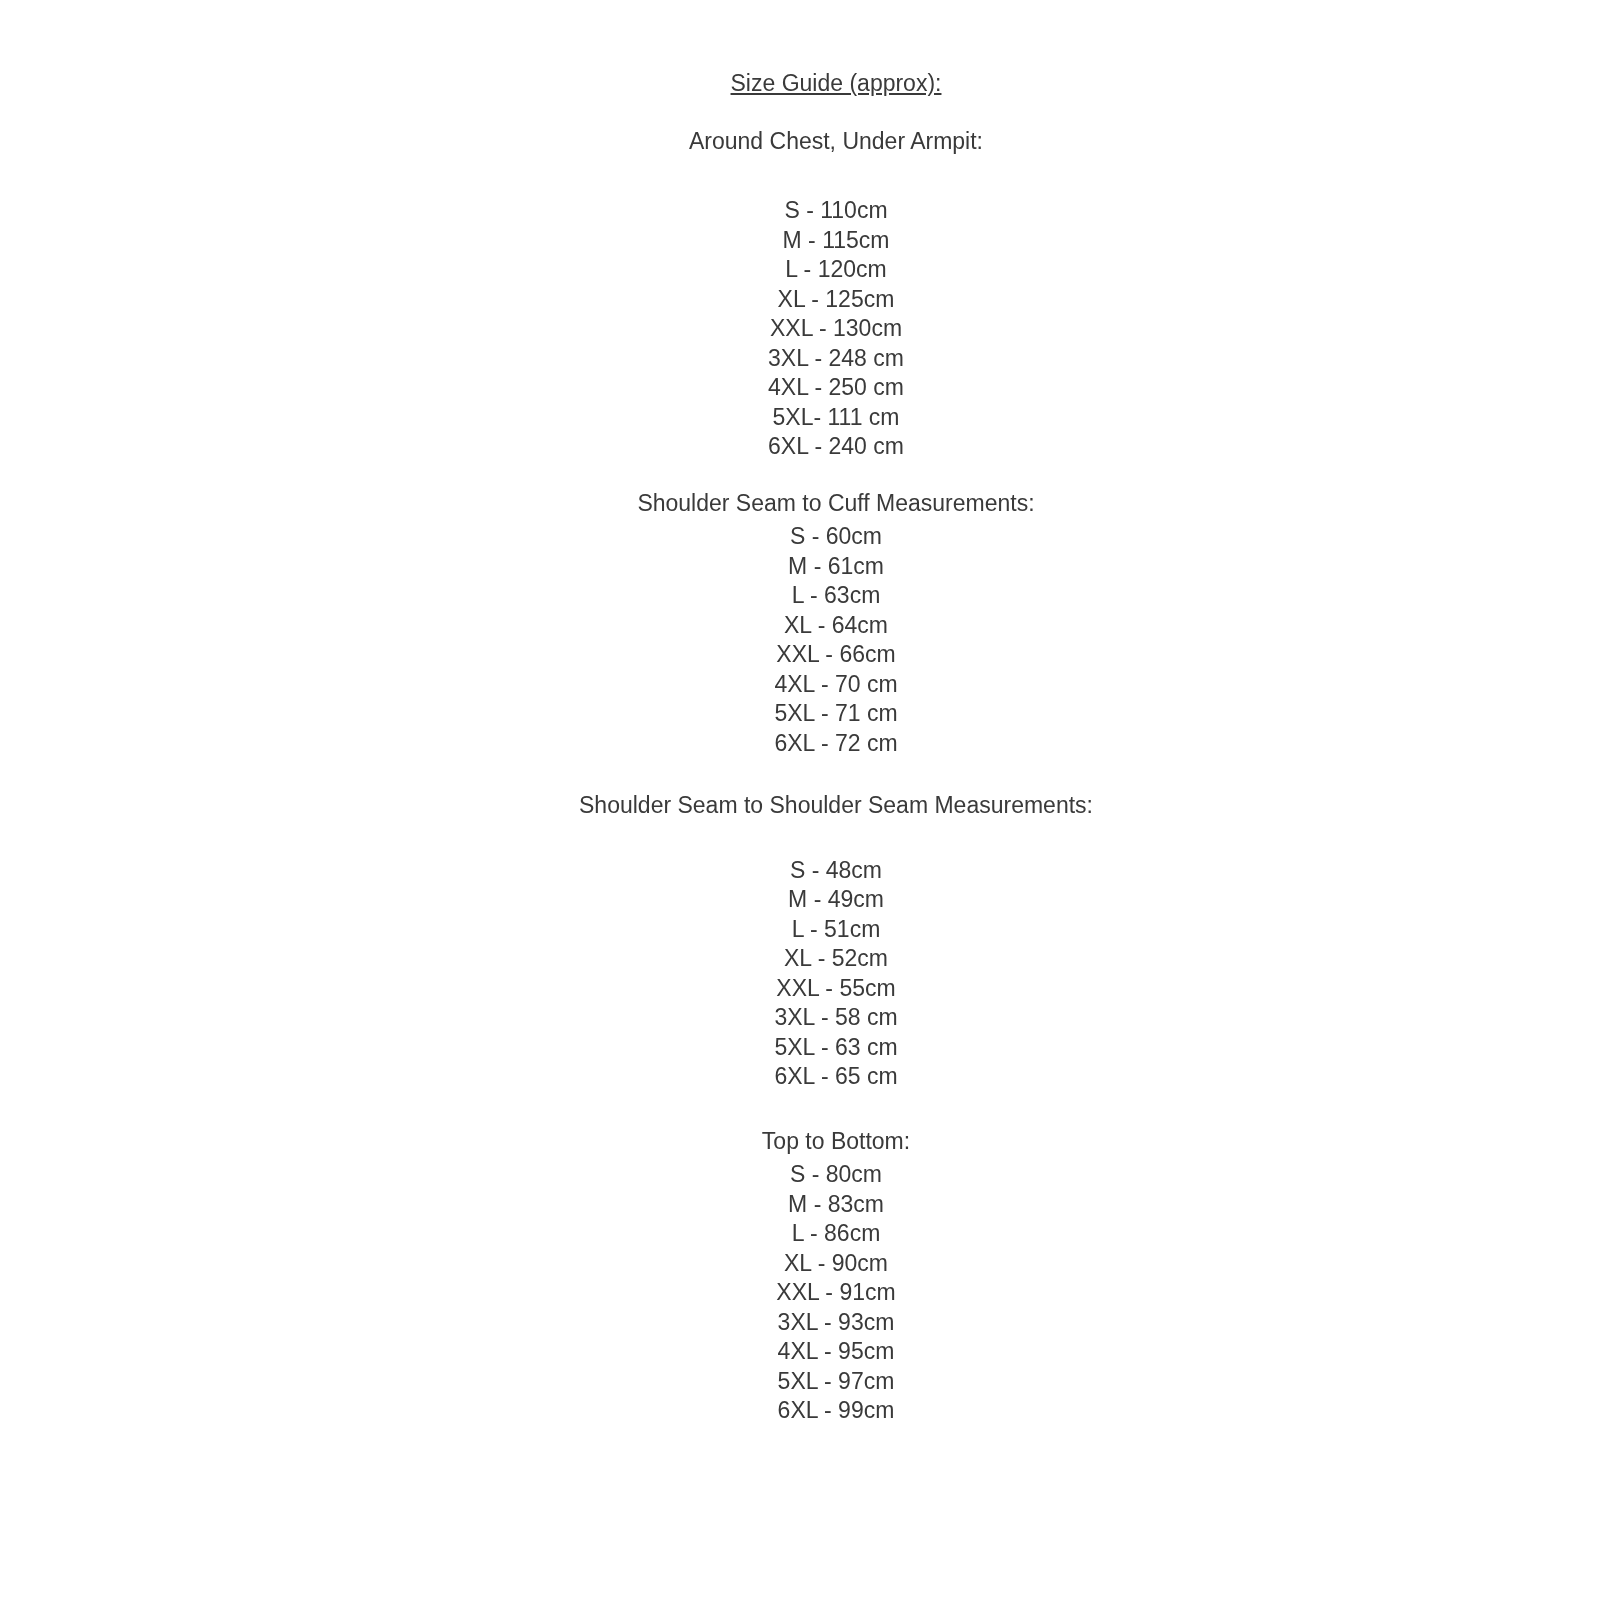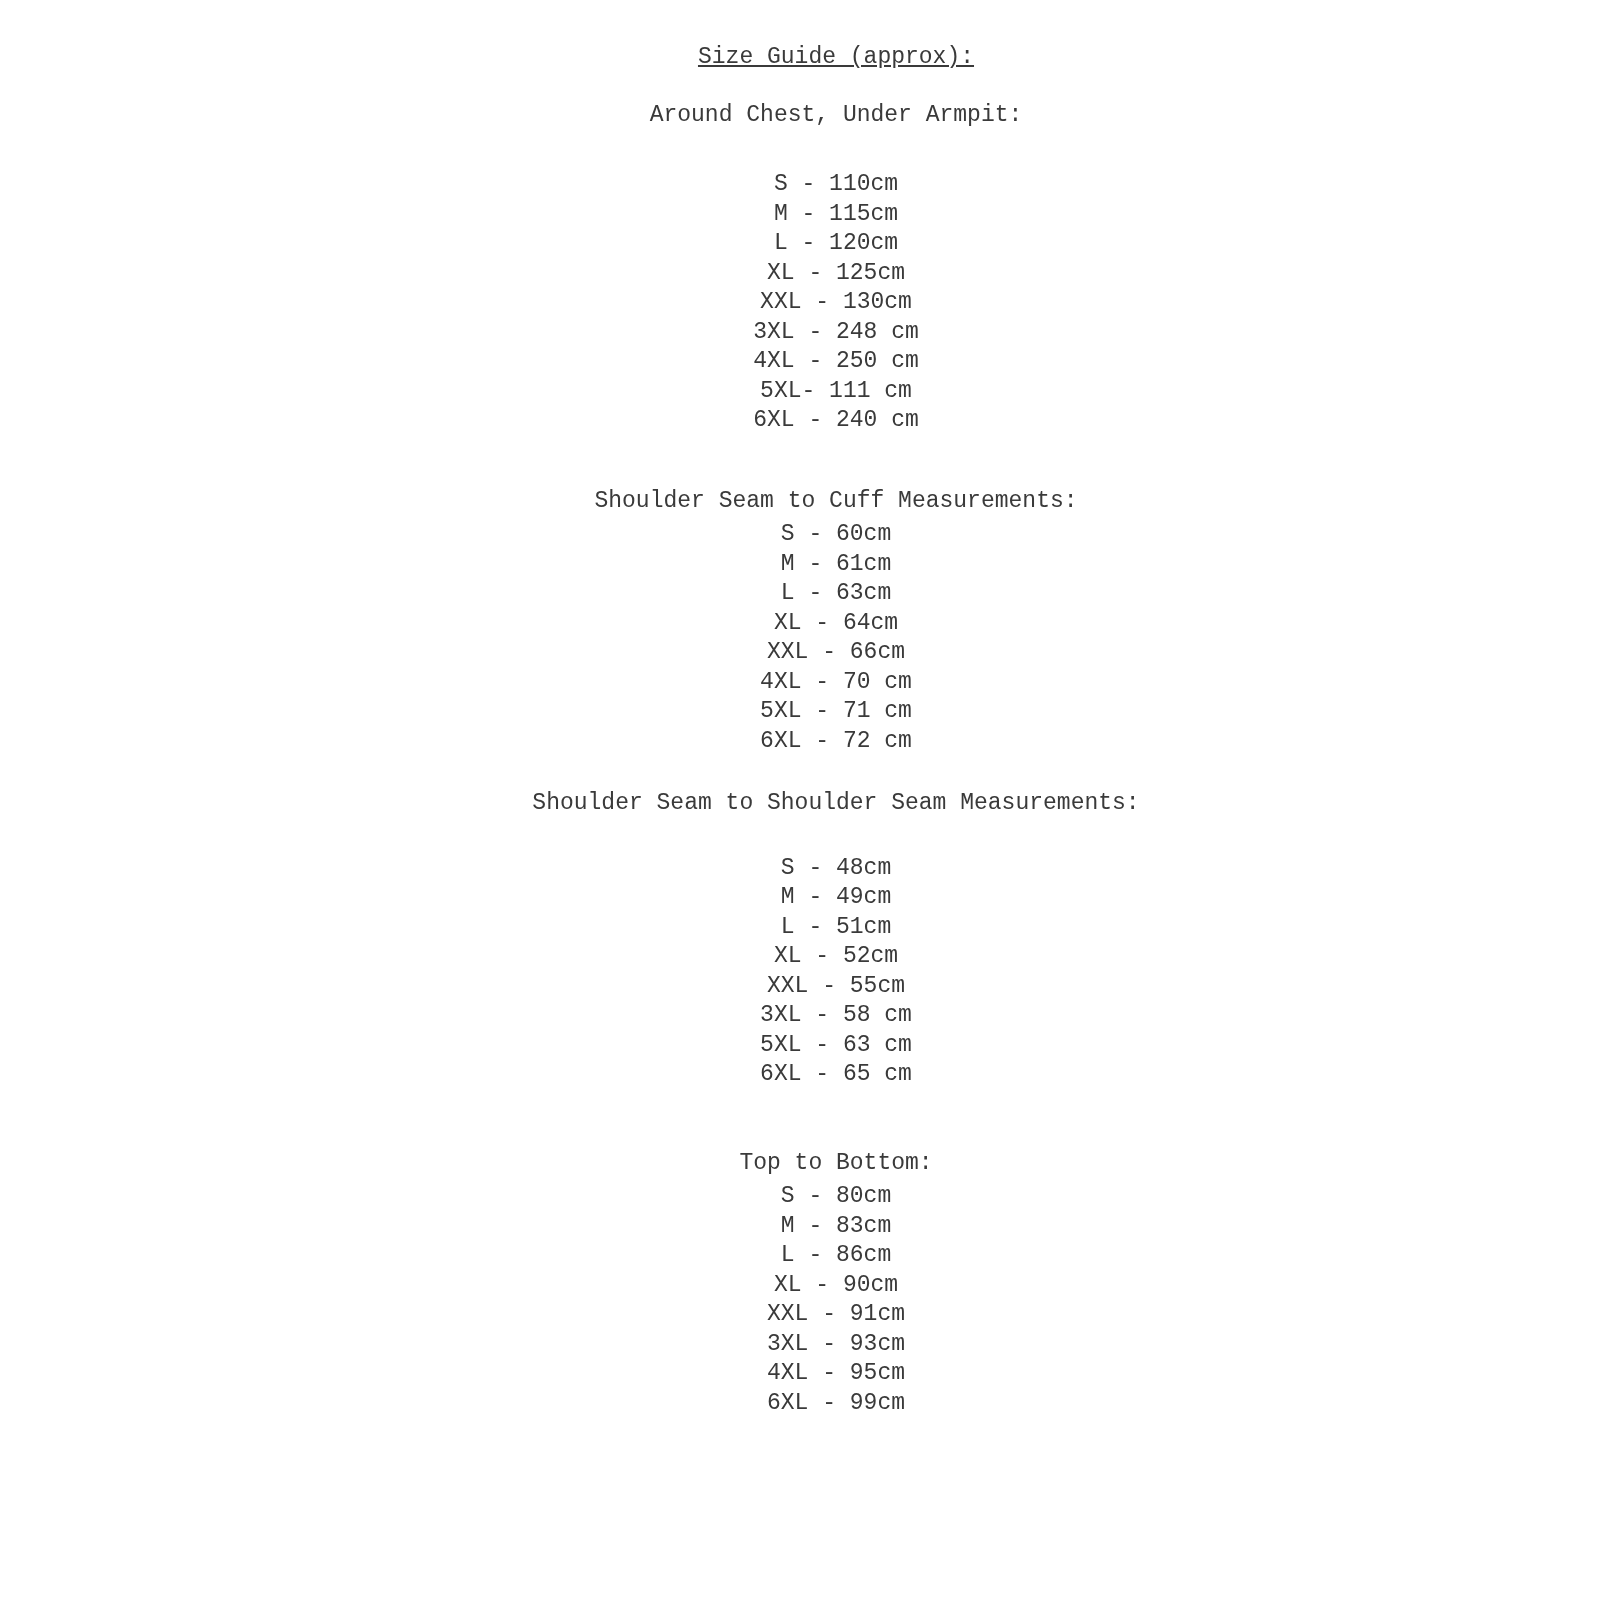--- a/index.html
+++ b/index.html
@@ -7,30 +7,30 @@
     padding: 0;
     background: #ffffff;
   }
   body {
     width: 1600px;
     height: 1600px;
     overflow: hidden;
   }
   .guide {
     margin-left: 72px;            
-    padding-top: 43px;
+    padding-top: 69px;
     text-align: center;
-    font-family: Liberation Mono, monospace;
+    font-family: Liberation Sans, sans-serif;
     font-size: 23px;
     line-height: 29.5px;
     color: #3a3a3a;
   }
   .line { white-space: pre; }
   .title { text-decoration: underline; }
-  .heading-attached { margin-bottom: 4px; margin-top: 24px; }
+  .heading-attached { margin-bottom: 4px; }
   
   .sp27 { height: 27px; }
   .sp28 { height: 28px; }
   .sp33 { height: 33px; }
   .sp35 { height: 35px; }
   .sp40 { height: 40px; }
 </style>
 </head>
 <body>
 
@@ -87,16 +87,17 @@
 
   <section>
     <div class="line heading heading-attached">Top to Bottom:</div>
     <div class="line">S - 80cm</div>
     <div class="line">M - 83cm</div>
     <div class="line">L - 86cm</div>
     <div class="line">XL - 90cm</div>
     <div class="line">XXL - 91cm</div>
     <div class="line">3XL - 93cm</div>
     <div class="line">4XL - 95cm</div>
+    <div class="line">5XL - 97cm</div>
     <div class="line">6XL - 99cm</div>
   </section>
 
 </main>
 
 </body></html>

